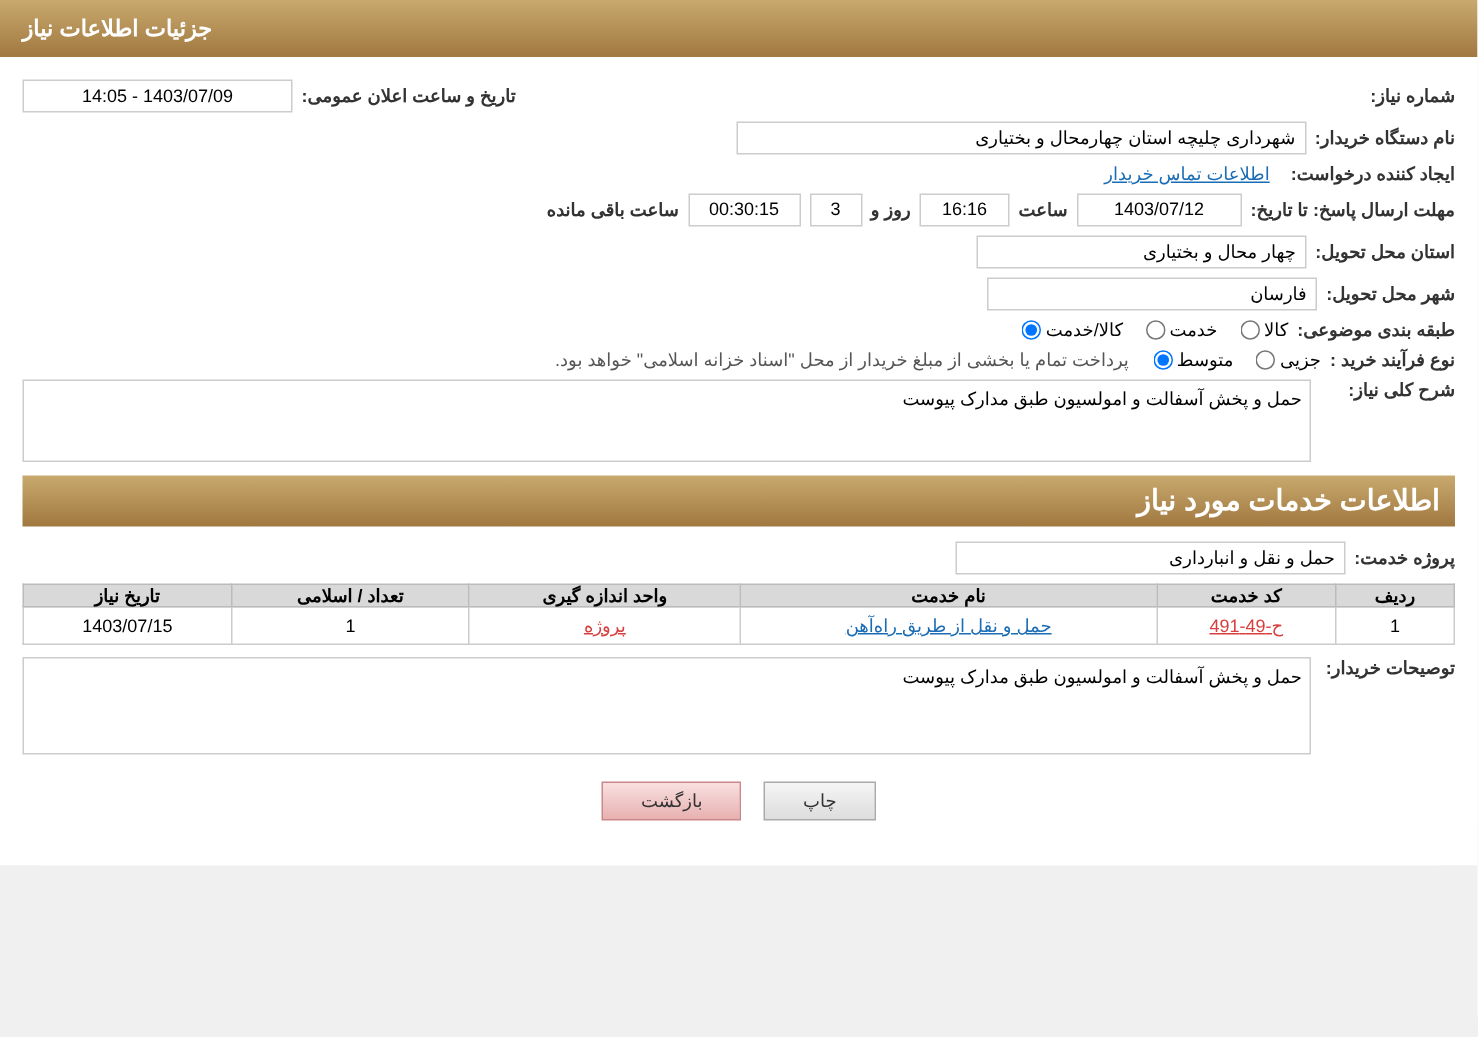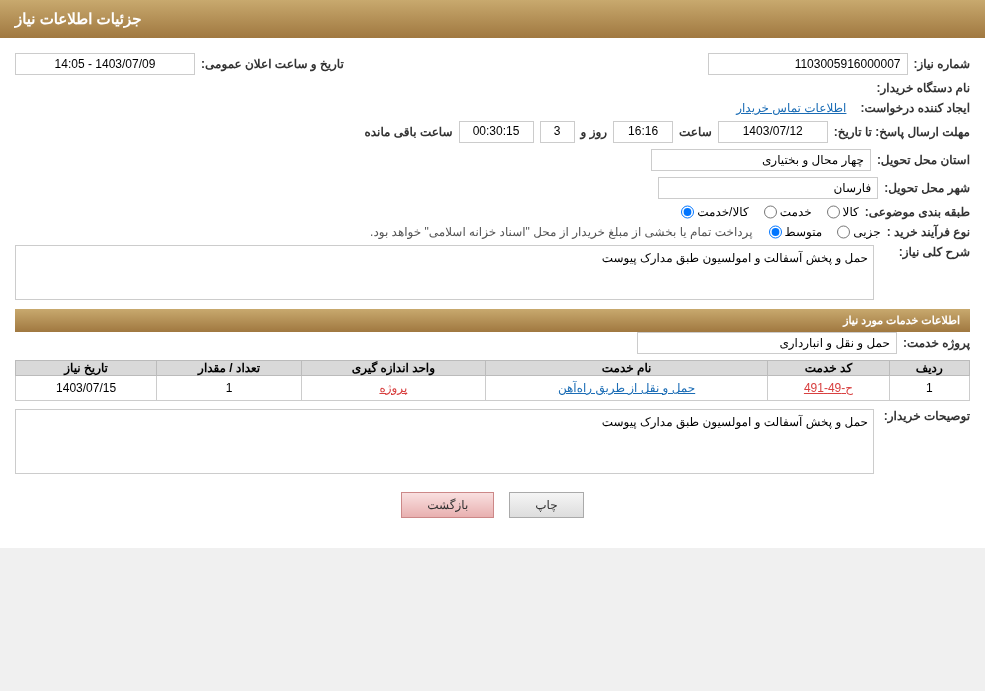--- a/index.html
+++ b/index.html
@@ -25,22 +25,23 @@
       letter-spacing: 1px;
     }
     .content-area {
       padding: 15px;
       background: #fff;
     }
     .section-title {
       background: linear-gradient(to bottom, #c8a96e, #a07840);
       color: #fff;
       padding: 5px 10px;
-      font-size: 11px;
-      font-weight: bold;
+      font-size: 19px;
+      font-weight: bold;
+      margin-bottom: 10px;
       text-align: right;
     }
     .input-box {
       border: 1px solid #ccc;
       padding: 3px 6px;
       background: #fff;
       min-height: 22px;
       display: inline-block;
       direction: rtl;
       text-align: right;
@@ -157,28 +158,28 @@
 <div class="page-wrapper">
 
   <div class="header-bar">
     <span>جزئیات اطلاعات نیاز</span>
   </div>
 
   <div class="content-area">
 
     <div class="row-flex">
       <span class="inline-label">شماره نیاز:</span>
-      <div class="input-box input-medium" style="width:200px;">1103005916000007</div>
       <span style="flex:1;"></span>
       <span class="inline-label">تاریخ و ساعت اعلان عمومی:</span>
       <div class="input-box" style="width:180px; text-align:center;">1403/07/09 - 14:05</div>
     </div>
 
     <div class="row-flex">
       <span class="inline-label">نام دستگاه خریدار:</span>
+      <div class="input-box" style="width:380px;">شهرداری چلیچه استان چهارمحال و بختیاری</div>
     </div>
 
     <div class="row-flex">
       <span class="inline-label">ایجاد کننده درخواست:</span>
       <span class="link-blue" style="margin-right:8px;">اطلاعات تماس خریدار</span>
     </div>
 
     <div class="row-flex">
       <span class="inline-label">مهلت ارسال پاسخ: تا تاریخ:</span>
       <div class="date-input input-box" style="width:110px; text-align:center;">1403/07/12</div>
@@ -248,21 +249,21 @@
       <div class="input-box" style="width:260px;">حمل و نقل و انبارداری</div>
     </div>
 
     <table class="data-table">
       <thead>
         <tr>
           <th>ردیف</th>
           <th>کد خدمت</th>
           <th>نام خدمت</th>
           <th>واحد اندازه گیری</th>
-          <th>تعداد / مقدار</th>
+          <th>تعداد / اسلامی</th>
           <th>تاریخ نیاز</th>
         </tr>
       </thead>
       <tbody id="table-body">
       <tr>
             <td>1</td>
             <td class="td-link">ح-49-491</td>
             <td class="td-link-blue">حمل و نقل از طریق راه‌آهن</td>
             <td class="td-link">پروژه</td>
             <td>1</td>

